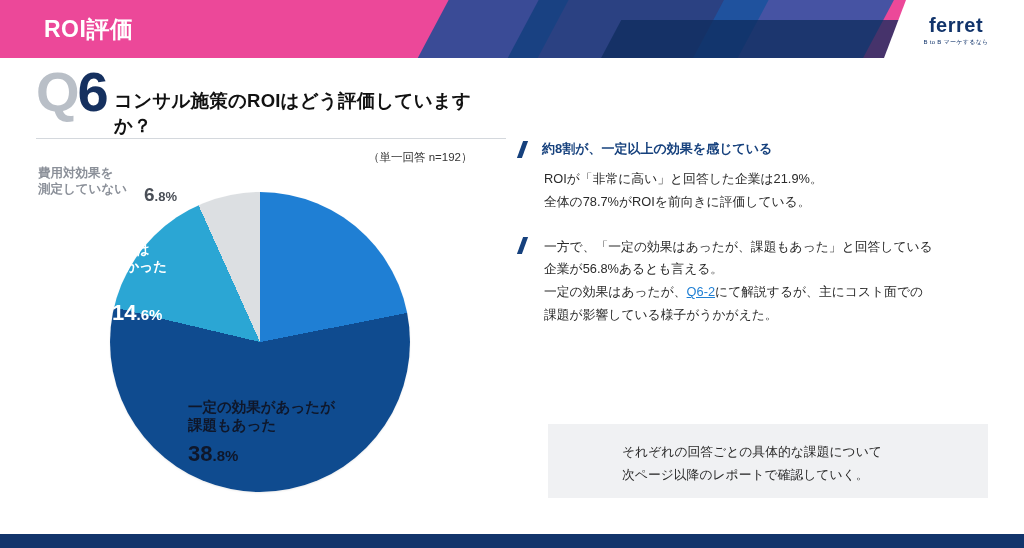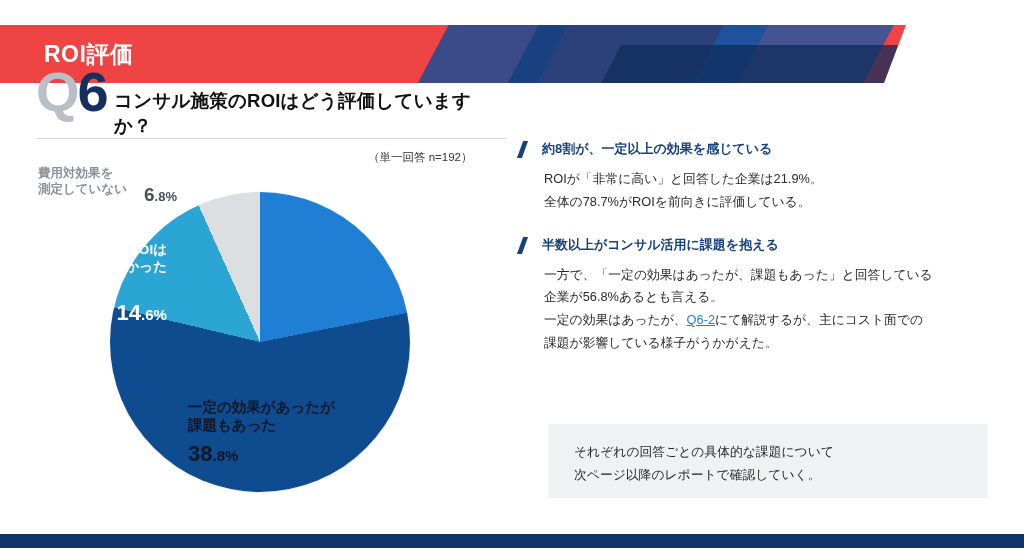--- a/index.html
+++ b/index.html
@@ -21,23 +21,22 @@
     height: 548px;
     background: #ffffff;
   }
 
   
   .header {
     position: absolute;
     left: 0; top: 0;
     width: 1024px;
     height: 58px;
-    background: #ef4444;
+    background: #ec4899;
     overflow: hidden;
-    margin-top: 25px;
   }
   .header .diag1 {
     position: absolute;
     top: -20px; left: 430px;
     width: 120px; height: 110px;
     background: #1b4c95;
     transform: skewX(-28deg);
     opacity: .85;
   }
   .header .diag2 {
@@ -153,21 +152,21 @@
     border-radius: 50%;
     background: conic-gradient(
       #1f7fd4 0deg 78.84deg,
       #0f4b8f 78.84deg 283.32deg,
       #2ba6d4 283.32deg 335.8deg,
       #dcdfe2 335.8deg 360deg
     );
     box-shadow: 0 1px 2px rgba(0,0,0,.08);
   }
 
-  .lbl { position: absolute; text-align: right; }
+  .lbl { position: absolute; }
   .lbl-title {
     font-weight: bold;
     line-height: 1.25;
   }
   .pct {
     font-weight: bold;
     line-height: 1;
   }
   .pct .big { font-size: 22px; }
   .pct .small { font-size: 15px; }
@@ -251,20 +250,21 @@
     left: 30px; top: 284px;
     width: 440px;
     height: 74px;
     background: #f0f1f3;
   }
   .callout-text {
     padding: 16px 8px 0 26px;
     font-size: 12.8px;
     line-height: 1.8;
     color: #2a2a2a;
+    margin-left: 48px;
   }
 
   
   .footer-bar {
     position: absolute;
     left: 0; bottom: 0;
     width: 1024px;
     height: 14px;
     background: #12346b;
   }
@@ -274,20 +274,24 @@
 
 <div class="slide">
 
   <div class="header">
     <div class="diag1"></div>
     <div class="diag2"></div>
     <div class="diag3"></div>
     <div class="diag4"></div>
     <div class="header-title">ROI評価</div>
     <div class="logo-plate"></div>
+    <div class="logo-text">
+      <div class="logo-main">ferret</div>
+      <div class="logo-sub">B to B マーケするなら</div>
+    </div>
   </div>
 
   <div class="q-wrap">
     <div class="q-mark">
       <span>Q</span><span class="q-num">6</span>
     </div>
     <div class="q-text">コンサル施策のROIはどう評価していますか？</div>
   </div>
   <div class="q-rule"></div>
 
@@ -331,21 +335,20 @@
       </div>
       <div class="ins-body">
         <div>ROIが「非常に高い」と回答した企業は21.9%。</div>
         <div>全体の78.7%がROIを前向きに評価している。</div>
       </div>
     </div>
 
     <div class="insight">
       <div class="ins-head">
         <span class="slash"></span>
-        <span>半数以上がコンサル活用に課題を抱える</span>
       </div>
       <div class="ins-body">
         <div>一方で、「一定の効果はあったが、課題もあった」と回答している</div>
         <div>企業が56.8%あるとも言える。</div>
         <div>
           <span>一定の効果はあったが、</span><a class="link" href="#">Q6-2</a><span>にて解説するが、主にコスト面での</span>
         </div>
         <div>課題が影響している様子がうかがえた。</div>
       </div>
     </div>

